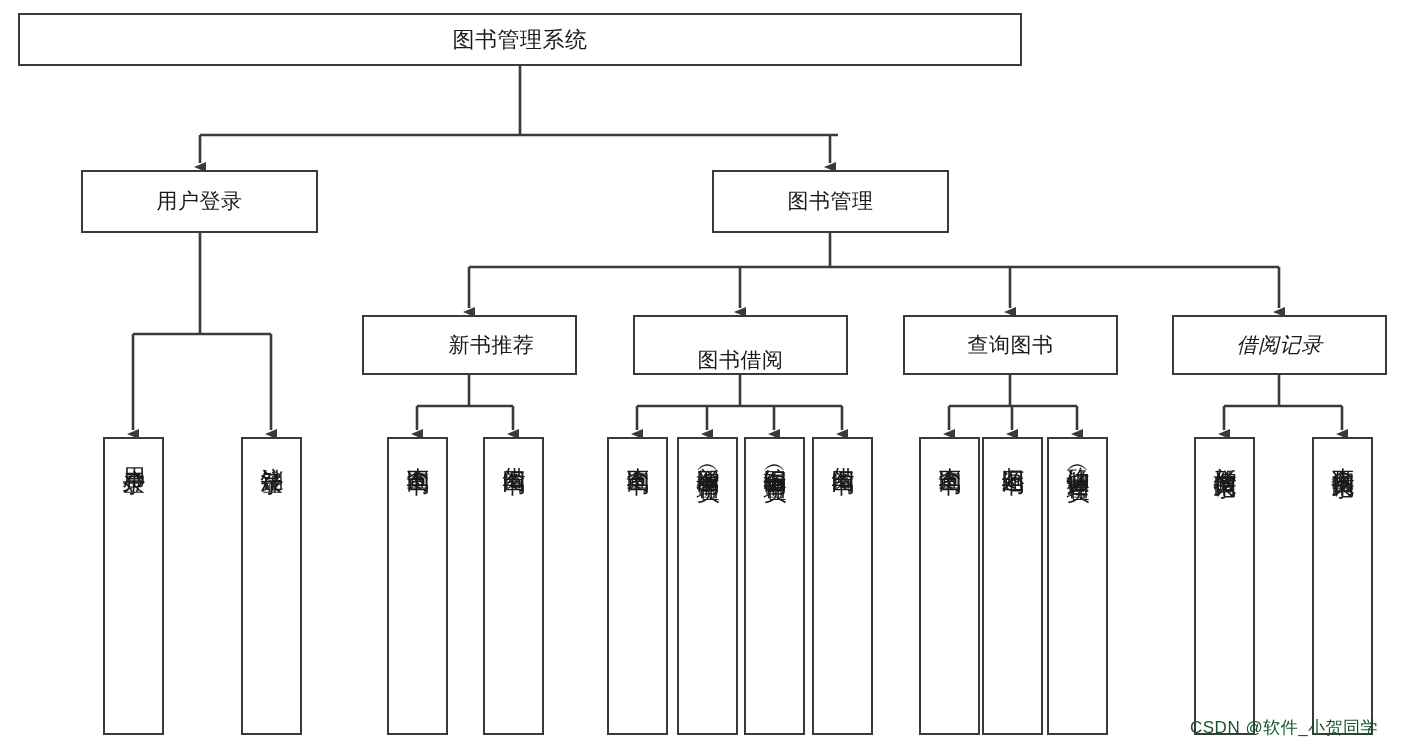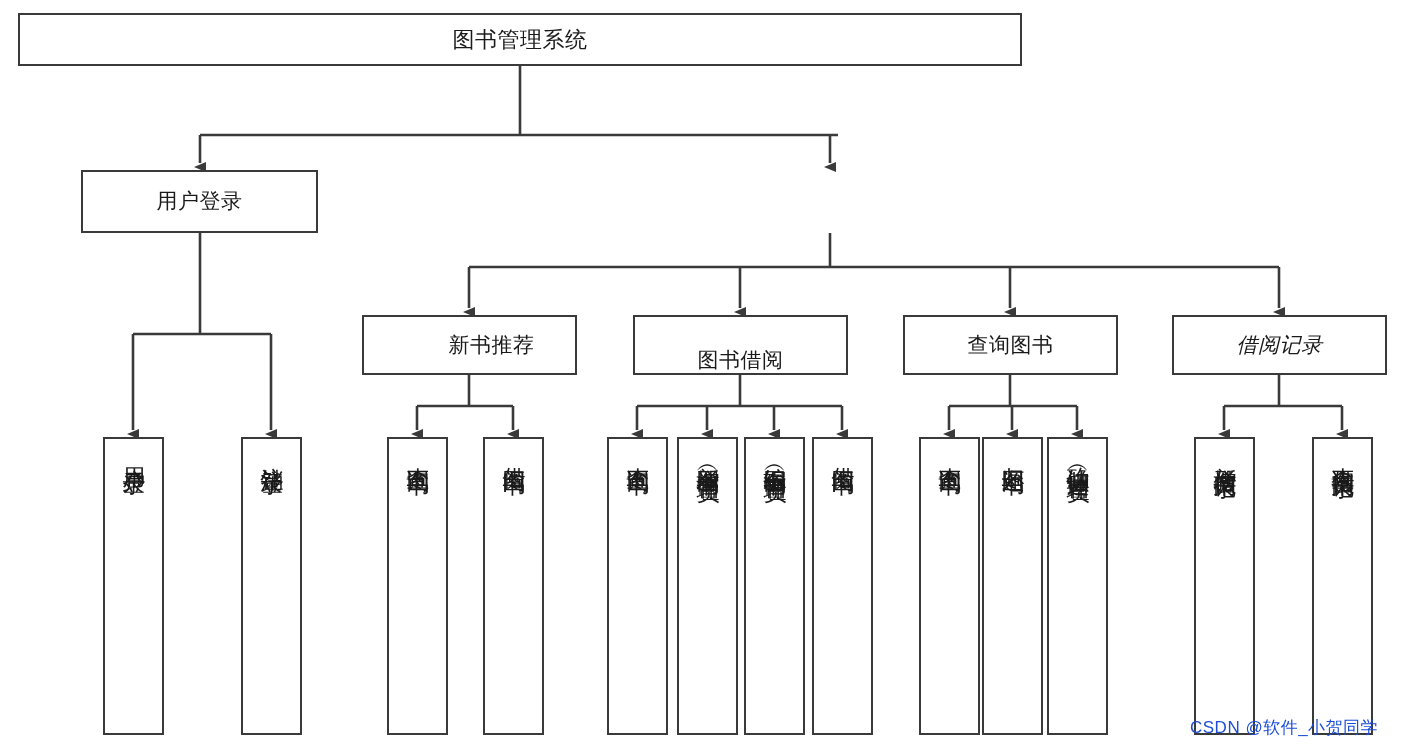--- a/index.html
+++ b/index.html
@@ -55,21 +55,21 @@
     writing-mode: vertical-rl;
     text-orientation: upright;
     font-size: 23px;
     line-height: 1.04;
     letter-spacing: 2px;
     white-space: nowrap;
   }
   .node.root .label { font-size: 22px; }
   .watermark {
     position: absolute;
-    color: #1d4ed8;
+    color: #14532d;
     font-size: 17px;
     letter-spacing: 0.5px;
     white-space: nowrap;
     user-select: none;
   }
 </style>
 </head>
 <body>
 
 <div id="canvas">
@@ -124,20 +124,23 @@
     </g>
   </svg>
 
   <div class="node horizontal root" style="left:18px; top:13px; width:1004px; height:53px;">
     <span class="label">图书管理系统</span>
   </div>
 
   <div class="node horizontal" style="left:81px; top:170px; width:237px; height:63px;">
     <span class="label">用户登录</span>
   </div>
+  <div class="node horizontal" style="left:712px; top:170px; width:237px; height:63px;">
+    <span class="label">图书管理</span>
+  </div>
 
   <div class="node horizontal" style="left:362px; top:315px; width:215px; height:60px;padding-left:44px;">
     <span class="label">新书推荐</span>
   </div>
   <div class="node horizontal" style="left:633px; top:315px; width:215px; height:60px;align-items:flex-end;">
     <span class="label">图书借阅</span>
   </div>
   <div class="node horizontal" style="left:903px; top:315px; width:215px; height:60px;">
     <span class="label">查询图书</span>
   </div>

